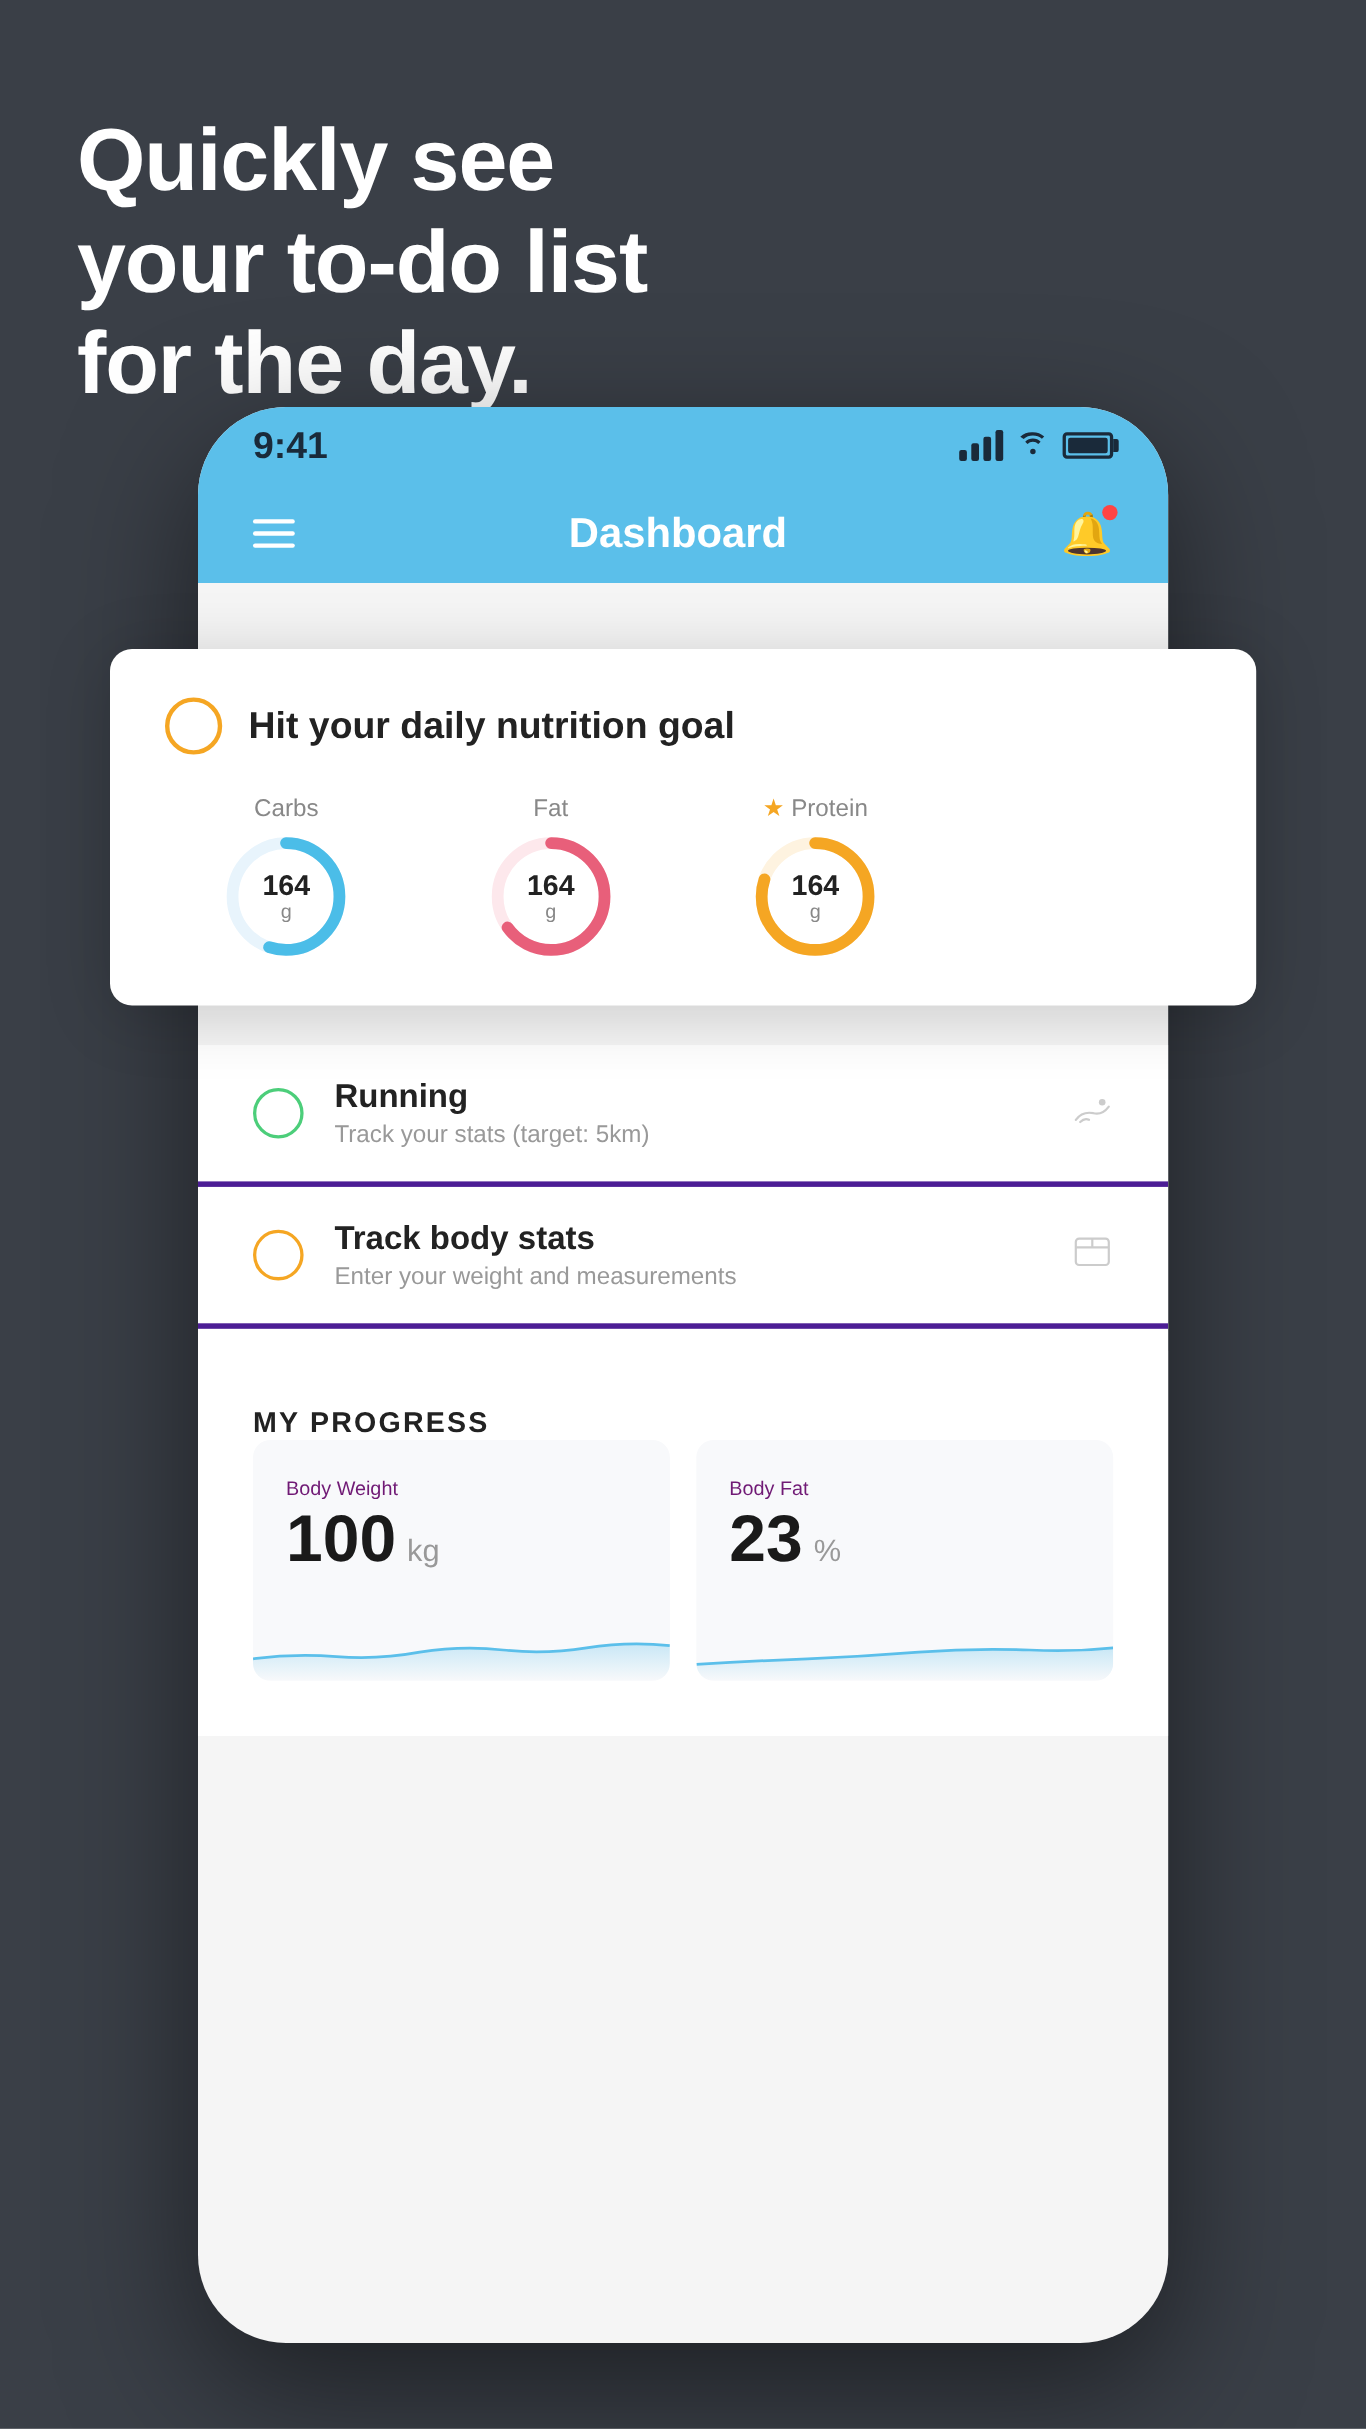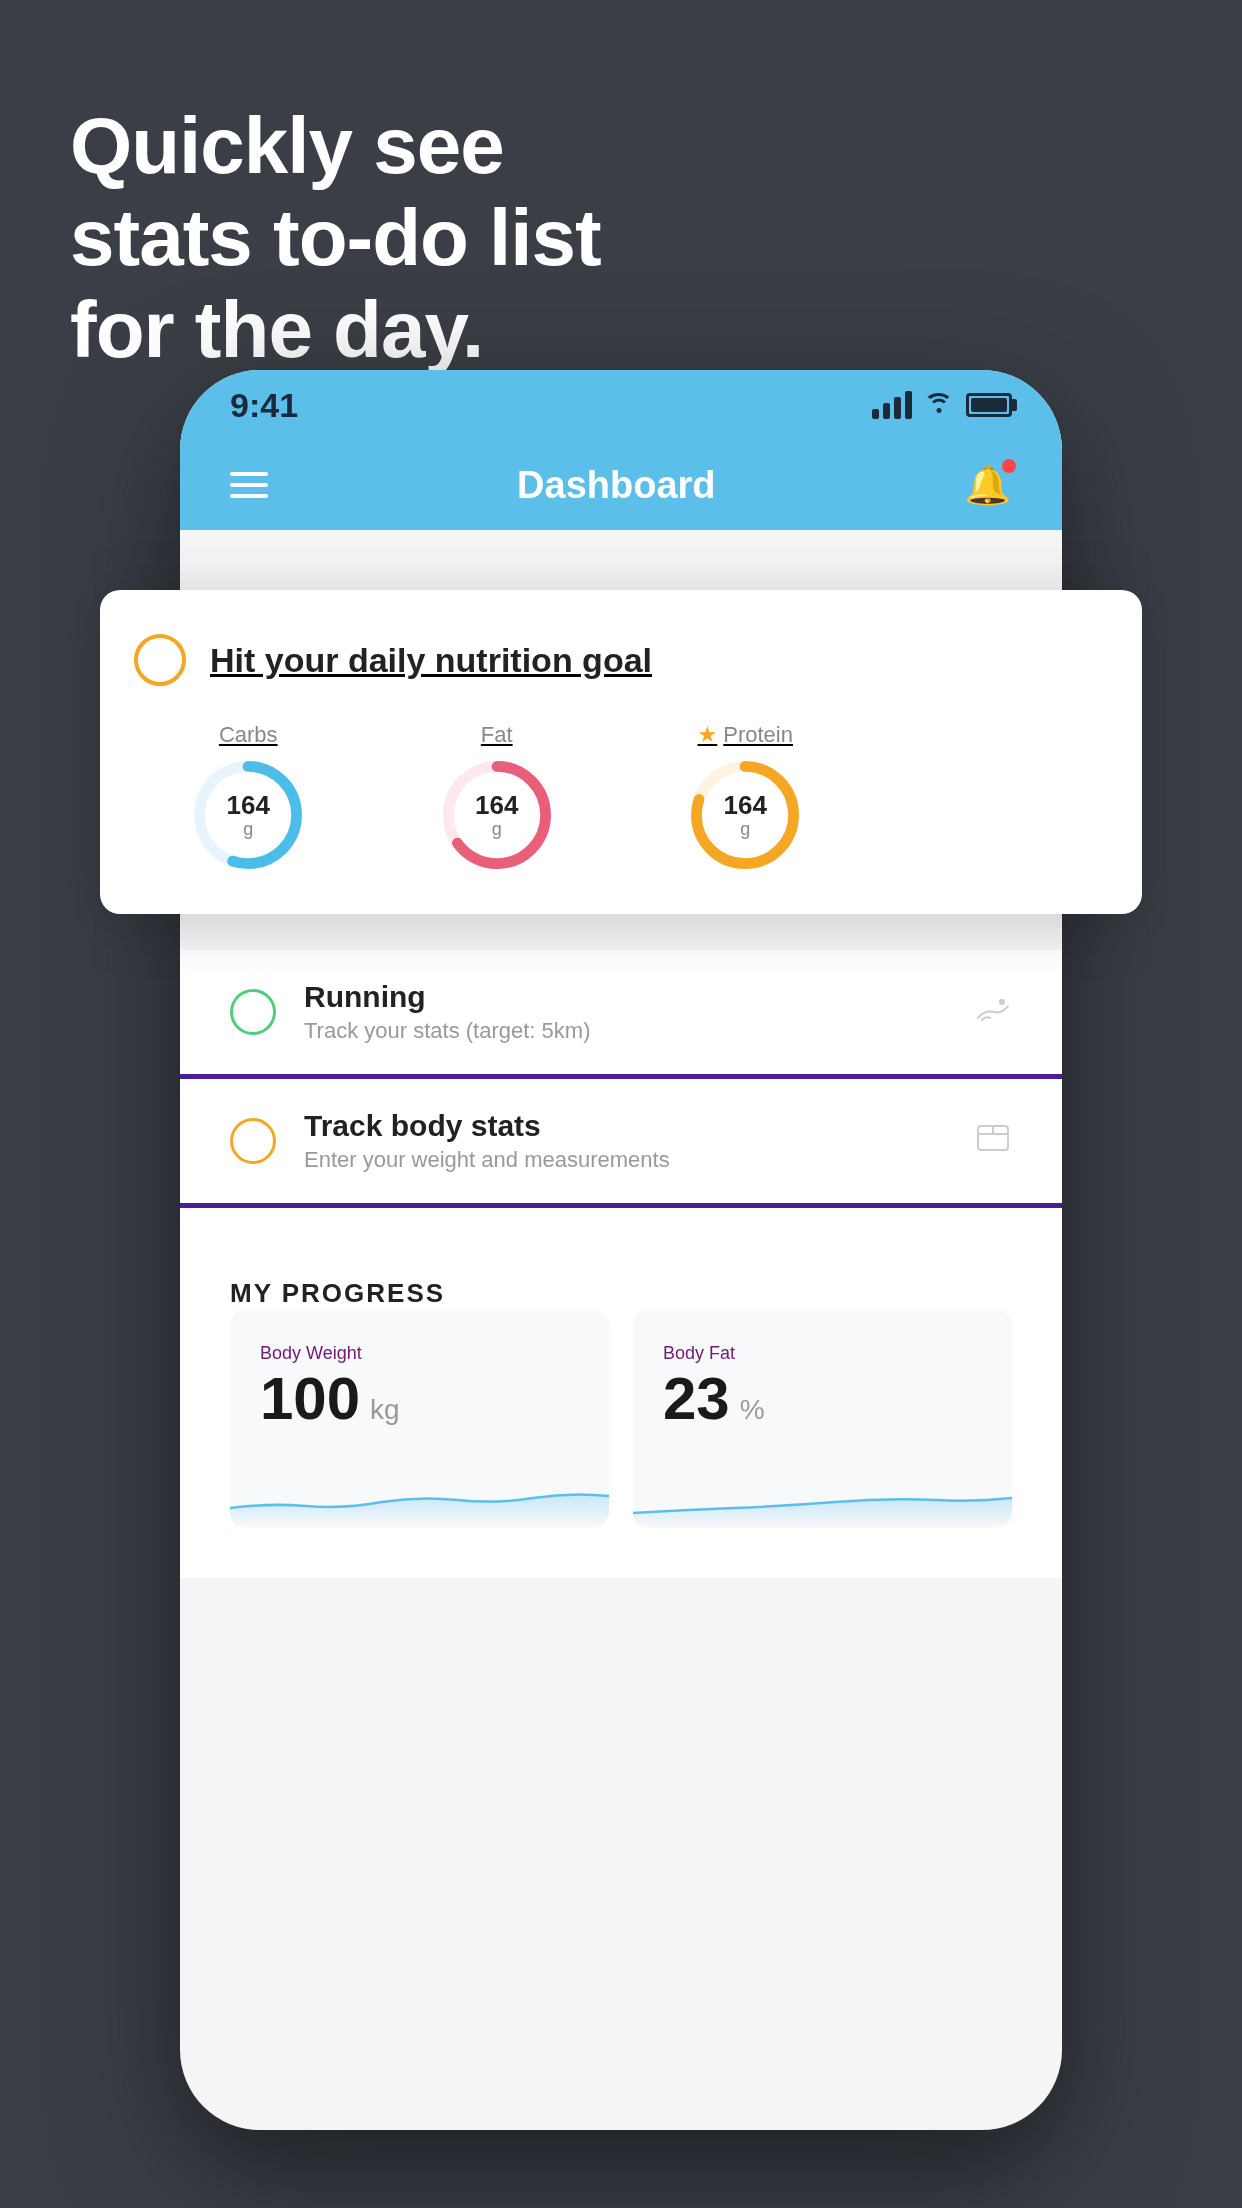--- a/index.html
+++ b/index.html
@@ -166,24 +166,23 @@
     }
 
     
     .floating-card {
       position: absolute;
       top: 590px;
       left: 100px;
       right: 100px;
       background: white;
       border-radius: 20px;
-      padding: 44px 34px;
+      padding: 44px 50px;
       box-shadow: 0 8px 60px rgba(0,0,0,0.18);
       z-index: 10;
-      text-decoration: underline;
     }
     .card-header {
       display: flex;
       align-items: center;
       gap: 24px;
       margin-bottom: 36px;
     }
     .circle-check {
       width: 52px;
       height: 52px;
@@ -339,21 +338,21 @@
     .chart-area svg {
       width: 100%;
       height: 100%;
     }
   </style>
 </head>
 <body>
 
 <div class="headline">
   <span>Quickly see</span><br>
-  <span>stats to-do list</span><br>
+  <span>your to-do list</span><br>
   <span>for the day.</span>
 </div>
 
 <div class="phone">
 
   <div class="status-bar">
     <span class="status-time">9:41</span>
     <div class="status-icons">
       <div class="signal-bars">
         <div class="signal-bar" style="height:10px"></div>

